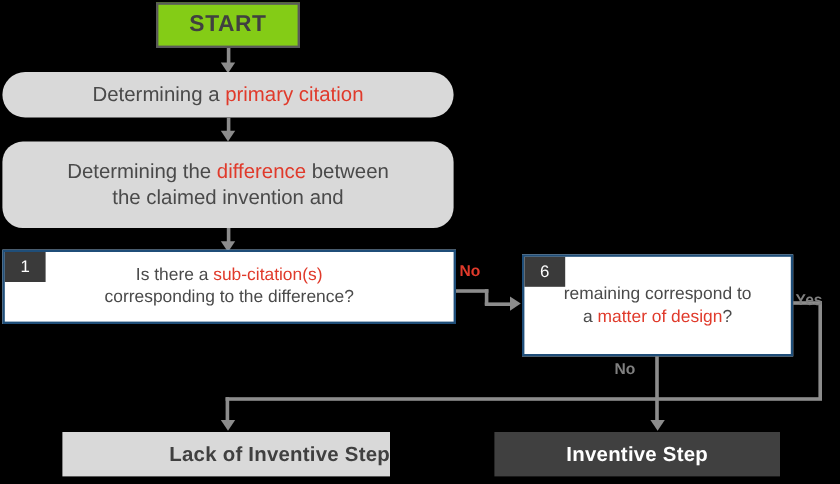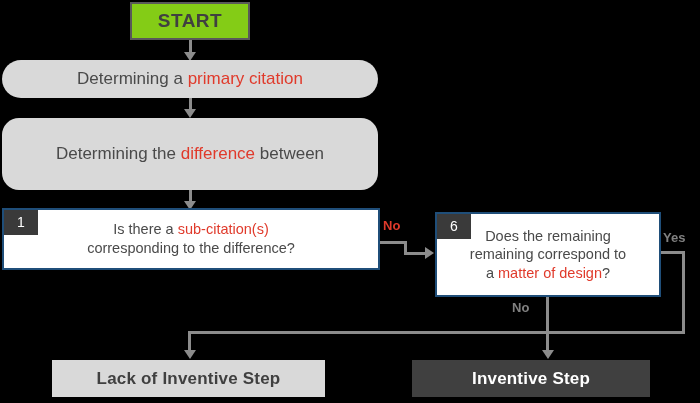--- a/index.html
+++ b/index.html
@@ -72,20 +72,21 @@
 
   
   .result-box {
     font-size: 17px;
     font-weight: bold;
     letter-spacing: 0.2px;
   }
   .result-light {
     background: #d9d9d9;
     color: #404040;
+    justify-content: flex-end;
   }
   .result-dark {
     background: #404040;
     color: #ffffff;
   }
 
   
   .hl { color: #e03a2b; }
 
   
@@ -144,20 +145,21 @@
   </div>
 
   
   <div class="conn v" style="left:188.5px; top:98px; height:14px;"></div>
   <div class="arrow-down" style="left:184px; top:109px;"></div>
 
   
   <div class="node process-box tall" style="left:2px; top:118px; width:376px; height:72px;">
     <div>
       <div><span>Determining the </span><span class="hl">difference</span><span> between</span></div>
+      <div>the claimed invention and</div>
     </div>
   </div>
 
   
   <div class="conn v" style="left:188.5px; top:190px; height:14px;"></div>
   <div class="arrow-down" style="left:184px; top:201px;"></div>
 
   
   <div class="node decision-box" style="left:2px; top:208px; width:378px; height:62px;">
     <div class="badge">1</div>
@@ -171,38 +173,37 @@
   <div class="conn h" style="left:380px; top:241px; width:27px;"></div>
   <div class="conn v" style="left:404px; top:241px; height:13px;"></div>
   <div class="conn h" style="left:404px; top:252px; width:24px;"></div>
   <div class="arrow-right" style="left:425px; top:247px;"></div>
   <div class="edge-label label-red" style="left:383px; top:218px;">No</div>
 
   
   <div class="node decision-box" style="left:435px; top:212px; width:226px; height:85px;">
     <div class="badge">6</div>
     <div>
-      <div>Does the remaining</div>
       <div>remaining correspond to</div>
       <div><span>a </span><span class="hl">matter of design</span><span>?</span></div>
     </div>
   </div>
 
    Inventive Step (straight down) --&gt;
   <div class="conn v" style="left:546px; top:297px; height:58px;"></div>
   <div class="arrow-down" style="left:541.5px; top:350px;"></div>
   <div class="edge-label label-gray" style="left:512px; top:300px;">No</div>
 
    Lack of Inventive Step (right, down, left, down) --&gt;
   <div class="conn h" style="left:661px; top:251px; width:24px;"></div>
   <div class="conn v" style="left:682px; top:251px; height:82px;"></div>
   <div class="conn h" style="left:188px; top:331px; width:497px;"></div>
   <div class="conn v" style="left:188px; top:331px; height:24px;"></div>
   <div class="arrow-down" style="left:183.5px; top:350px;"></div>
-  <div class="edge-label label-gray" style="left:663px; top:230px;">Yes</div>
+  <div class="edge-label label-gray" style="left:663px; top:242px;">Yes</div>
 
   
   <div class="node result-box result-light" style="left:52px; top:360px; width:273px; height:37px;">
     <span>Lack of Inventive Step</span>
   </div>
 
   
   <div class="node result-box result-dark" style="left:412px; top:360px; width:238px; height:37px;">
     <span>Inventive Step</span>
   </div>

